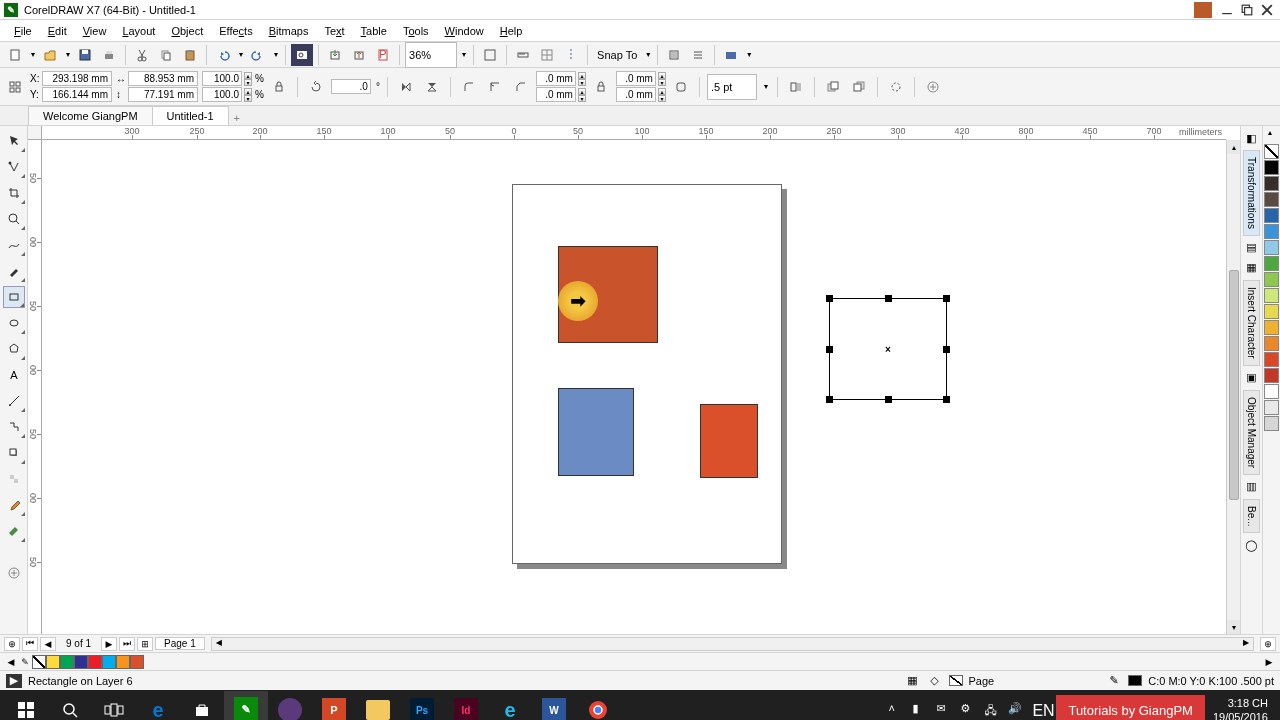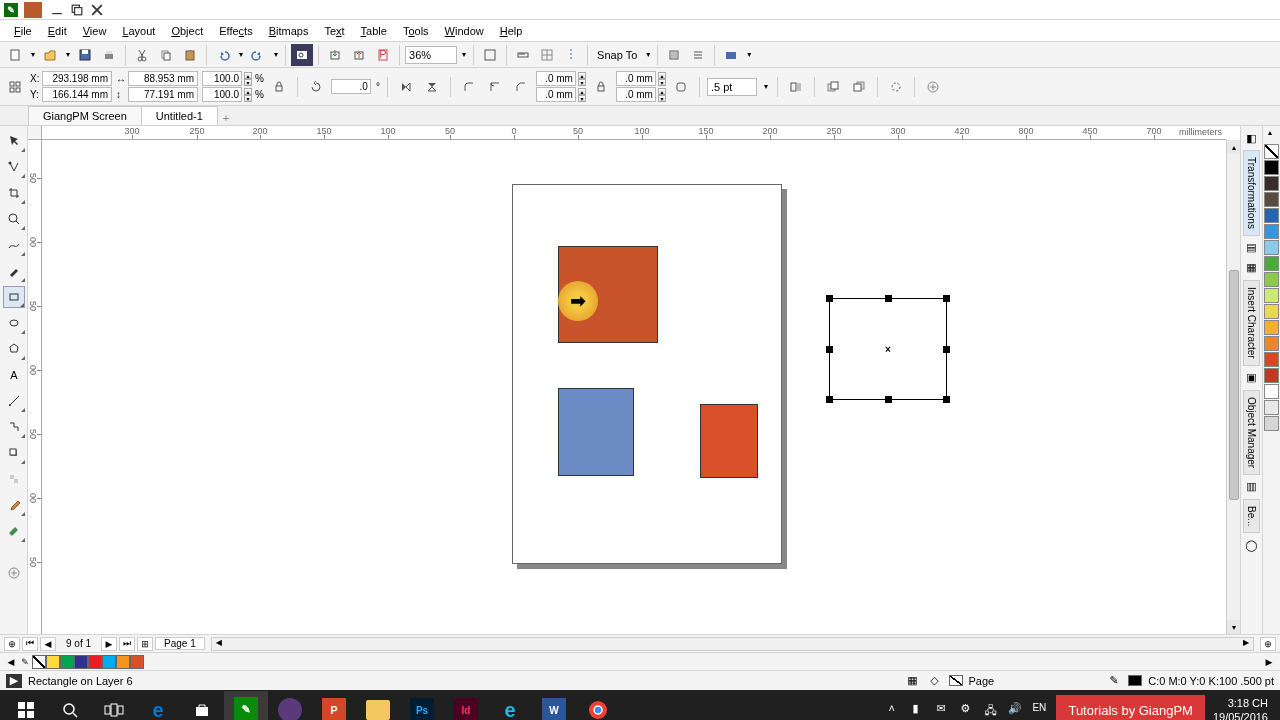--- a/index.html
+++ b/index.html
@@ -10,21 +10,21 @@
 .win-btn { width: 18px; height: 16px; display: inline-flex; align-items: center; justify-content: center; cursor: pointer; margin-left: 2px; }
 .win-btn svg { width: 12px; height: 12px; }
 .accent-btn { width: 18px; height: 16px; background: #b85a2a; margin-right: 4px; }
 .menubar { height: 22px; background: #fff; display: flex; align-items: center; padding: 0 6px; border-bottom: 1px solid #d4d4d4; }
 .menu-item { padding: 3px 8px; cursor: pointer; }
 .menu-item u { text-decoration: underline; }
 .toolbar { height: 26px; background: #f4f4f4; border-bottom: 1px solid #d4d4d4; display: flex; align-items: center; padding: 0 4px; gap: 2px; }
 .tb-btn { width: 22px; height: 22px; display: inline-flex; align-items: center; justify-content: center; border: 1px solid transparent; cursor: pointer; }
 .tb-sep { width: 1px; height: 20px; background: #ccc; margin: 0 3px; }
 .tb-arrow { font-size: 8px; margin-left: 1px; cursor: pointer; padding: 0 2px; }
-.tb-input { height: 18px; border: 1px solid #bbb; padding: 0 3px; font-size: 11px; background: #fff; }
+.tb-input { height: 26px; border: 1px solid #bbb; padding: 0 3px; font-size: 11px; background: #fff; }
 .propbar { height: 38px; background: #f4f4f4; border-bottom: 1px solid #d4d4d4; display: flex; align-items: center; padding: 0 4px; gap: 4px; }
 .xy-group { display: flex; flex-direction: column; gap: 1px; }
 .xy-row { display: flex; align-items: center; gap: 2px; }
 .xy-label { width: 10px; font-size: 10px; }
 .xy-input { width: 70px; height: 15px; border: 1px solid #bbb; padding: 0 3px; font-size: 10px; text-align: right; }
 .small-input { width: 40px; height: 15px; border: 1px solid #bbb; padding: 0 2px; font-size: 10px; text-align: right; }
 .pct { font-size: 10px; margin-left: 1px; }
 .spinner { width: 8px; display: flex; flex-direction: column; }
 .spinner-btn { height: 7px; border: 1px solid #aaa; background: linear-gradient(#fff,#ddd); font-size: 6px; display: flex; align-items: center; justify-content: center; cursor: pointer; }
 .doctabs { height: 20px; background: #f0f0f0; border-bottom: 1px solid #d4d4d4; display: flex; align-items: flex-end; padding-left: 28px; }
@@ -88,20 +88,21 @@
 .tk-tray-icon { width: 16px; height: 16px; color: #fff; }
 .tk-clock { color: #fff; font-size: 11px; text-align: right; padding: 0 8px; line-height: 1.3; }
 .tk-tutorial { background: #d93838; color: #fff; padding: 8px 12px; font-size: 13px; font-weight: 500; }
 .icon-svg { width: 14px; height: 14px; }
 </style>
 </head>
 <body>
 
 <div class="titlebar">
   <span class="titlebar-icon">✎</span>
+  <span class="titlebar-text">CorelDRAW X7 (64-Bit) - Untitled-1</span>
   <span class="accent-btn"></span>
   <span class="win-btn">
       <svg viewBox="0 0 10 10">
         <line x1="1" y1="8" x2="9" y2="8" stroke="#333"></line>
       </svg>
     </span>
   <span class="win-btn">
       <svg viewBox="0 0 10 10">
         <rect x="1" y="1" width="6" height="6" fill="none" stroke="#333"></rect>
         <rect x="3" y="3" width="6" height="6" fill="#fff" stroke="#333"></rect>
@@ -439,21 +440,21 @@
   <span class="tb-btn">
       <svg class="icon-svg" viewBox="0 0 14 14">
         <circle cx="7" cy="7" r="5" fill="none" stroke="#888"></circle>
         <line x1="7" y1="4" x2="7" y2="10" stroke="#888"></line>
         <line x1="4" y1="7" x2="10" y2="7" stroke="#888"></line>
       </svg>
     </span>
 </div>
 
 <div class="doctabs">
-  <div class="doctab">GiangPM Screen</div>
+  <div class="doctab">Welcome GiangPM</div>
   <div class="doctab active">Untitled-1</div>
   <div class="doctab-plus">+</div>
 </div>
 
 <div class="workspace">
 
   <div class="toolbox">
     <div class="tool">
         <svg class="icon-svg" viewBox="0 0 14 14">
           <path d="M3 2l2 9 2-3 3 3 1-1-3-3 3-2z" fill="#333"></path>
@@ -834,20 +835,20 @@
       </svg>
     </div>
   <div class="tk-spacer"></div>
   <div class="tk-tray">
     <span class="tk-tray-icon">˄</span>
     <span class="tk-tray-icon">▮</span>
     <span class="tk-tray-icon">✉</span>
     <span class="tk-tray-icon">⚙</span>
     <span class="tk-tray-icon">🖧</span>
     <span class="tk-tray-icon">🔊</span>
-    <span class="tk-tray-icon" style="font-size:10px">EN</span>
+    <span class="tk-tray-icon" style="font-size:16px">EN</span>
   </div>
   <div class="tk-tutorial">Tutorials by GiangPM</div>
   <div class="tk-clock">
     <div>3:18 CH</div>
     <div>19/05/2016</div>
   </div>
 </div>
 
 </body></html>

